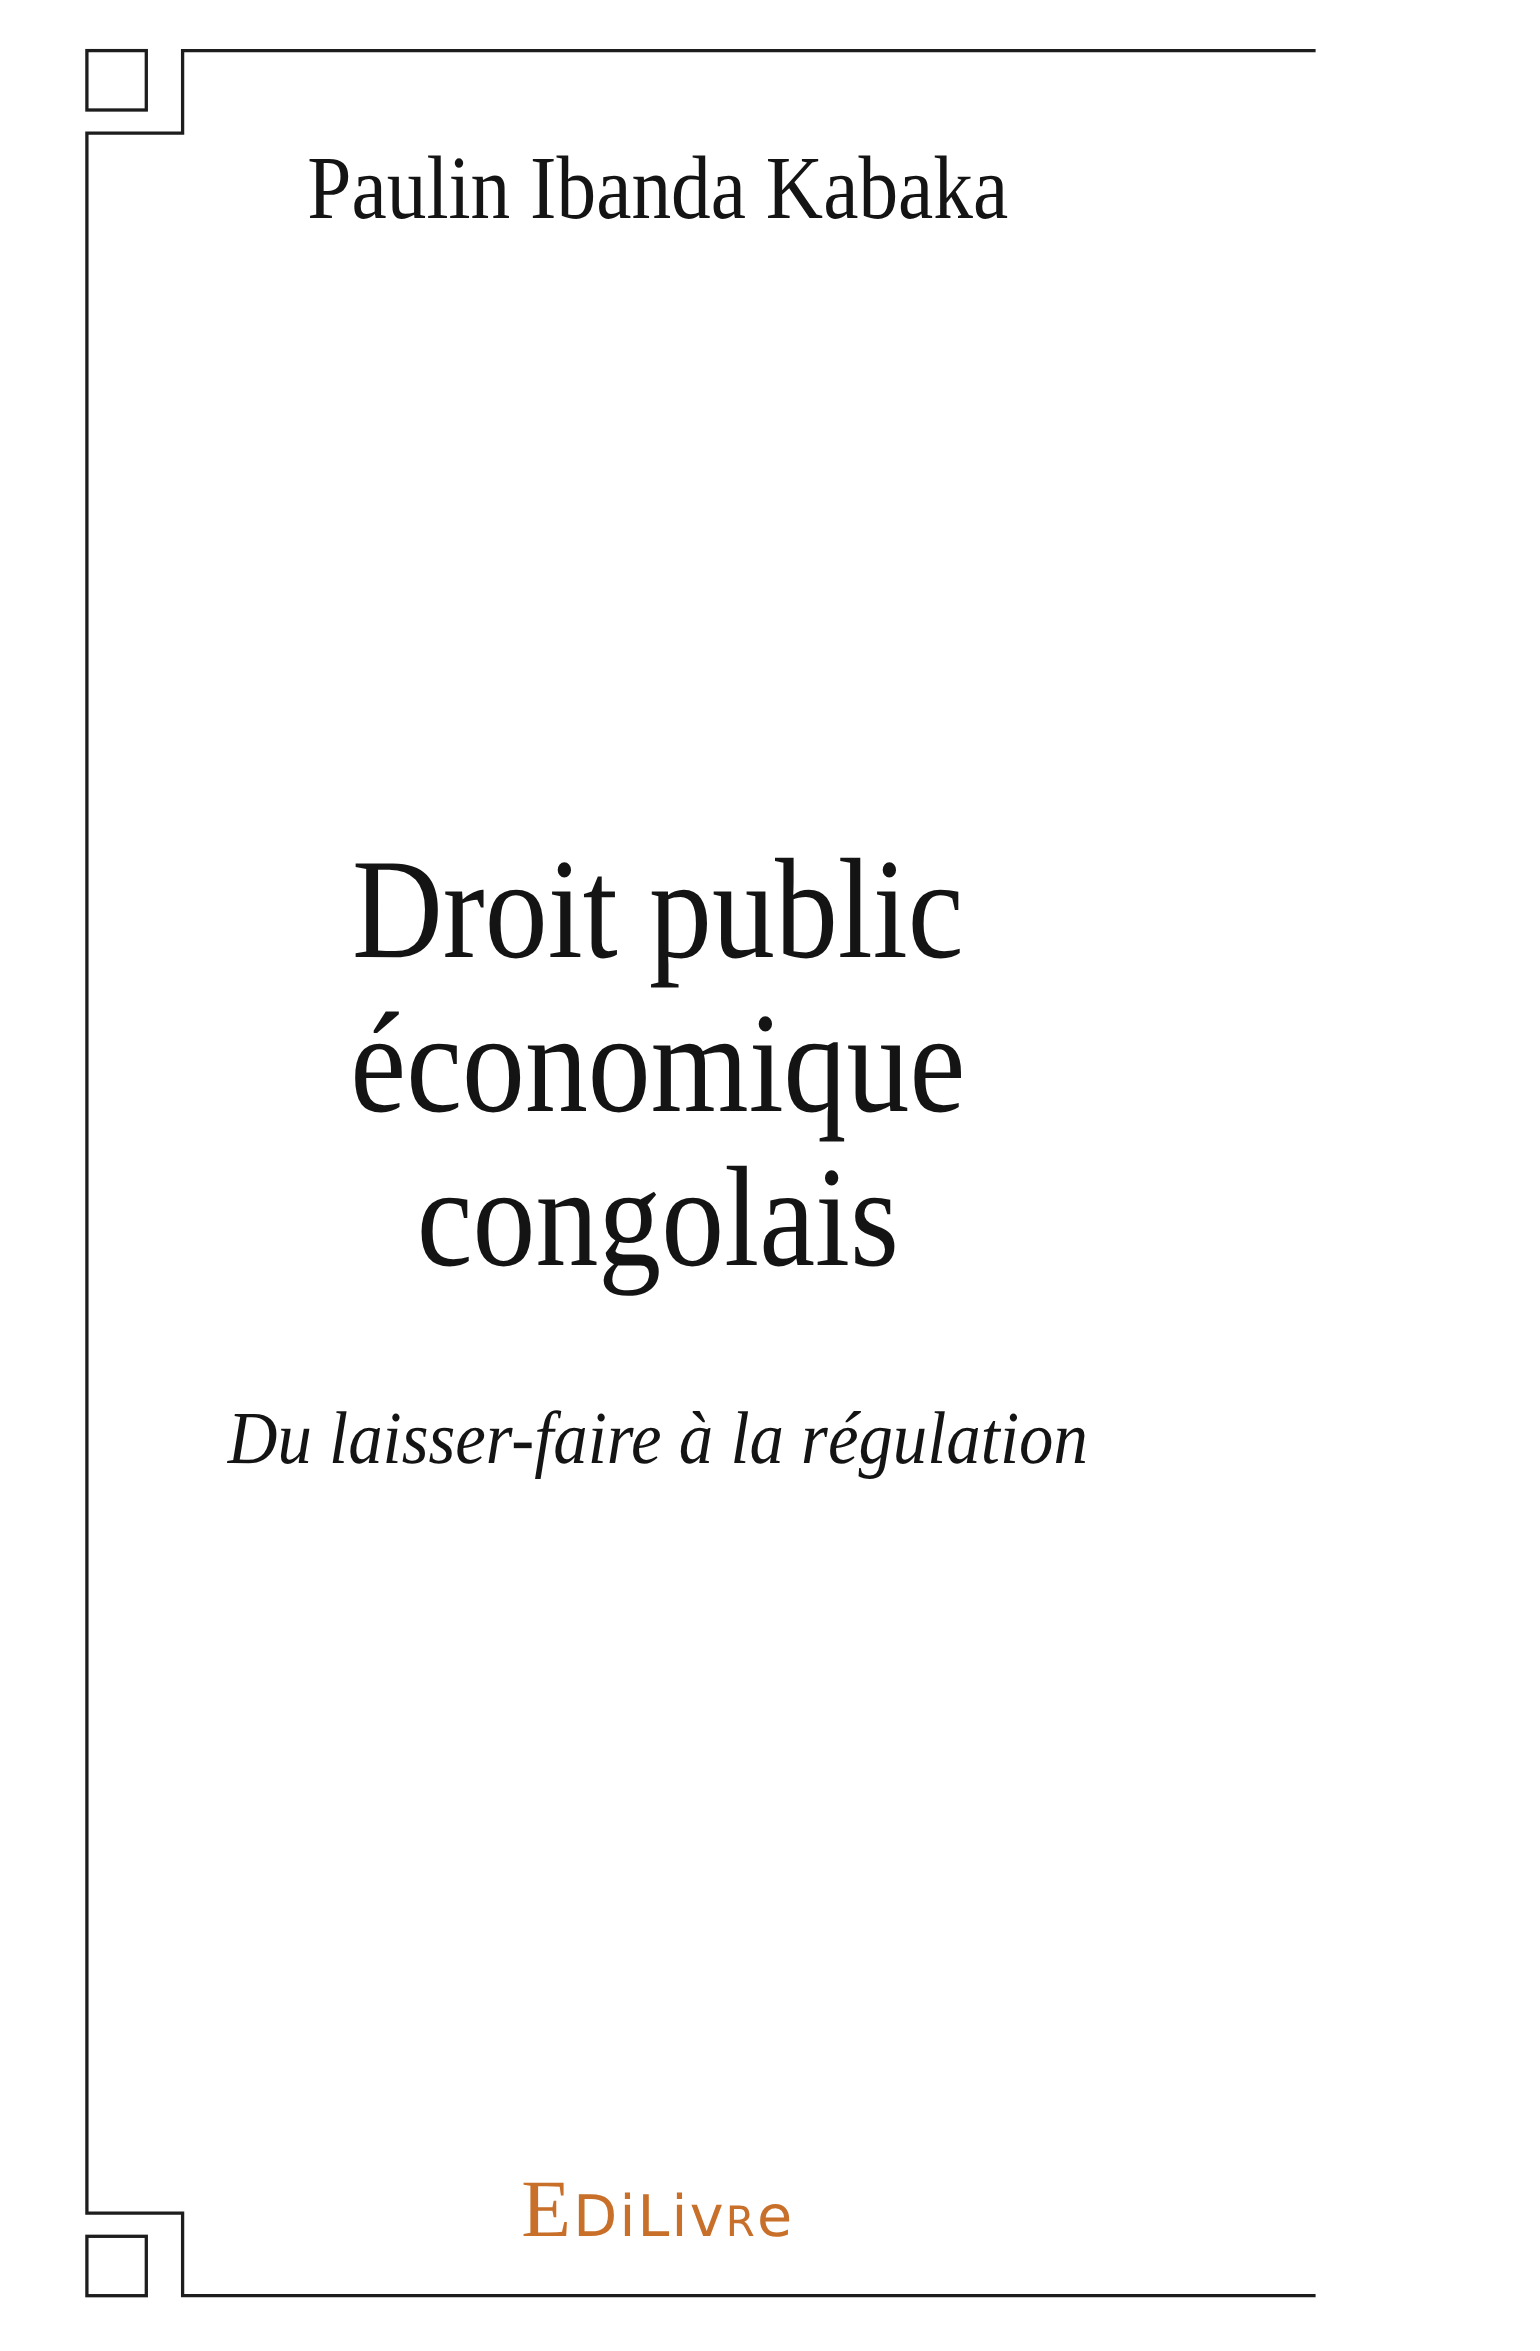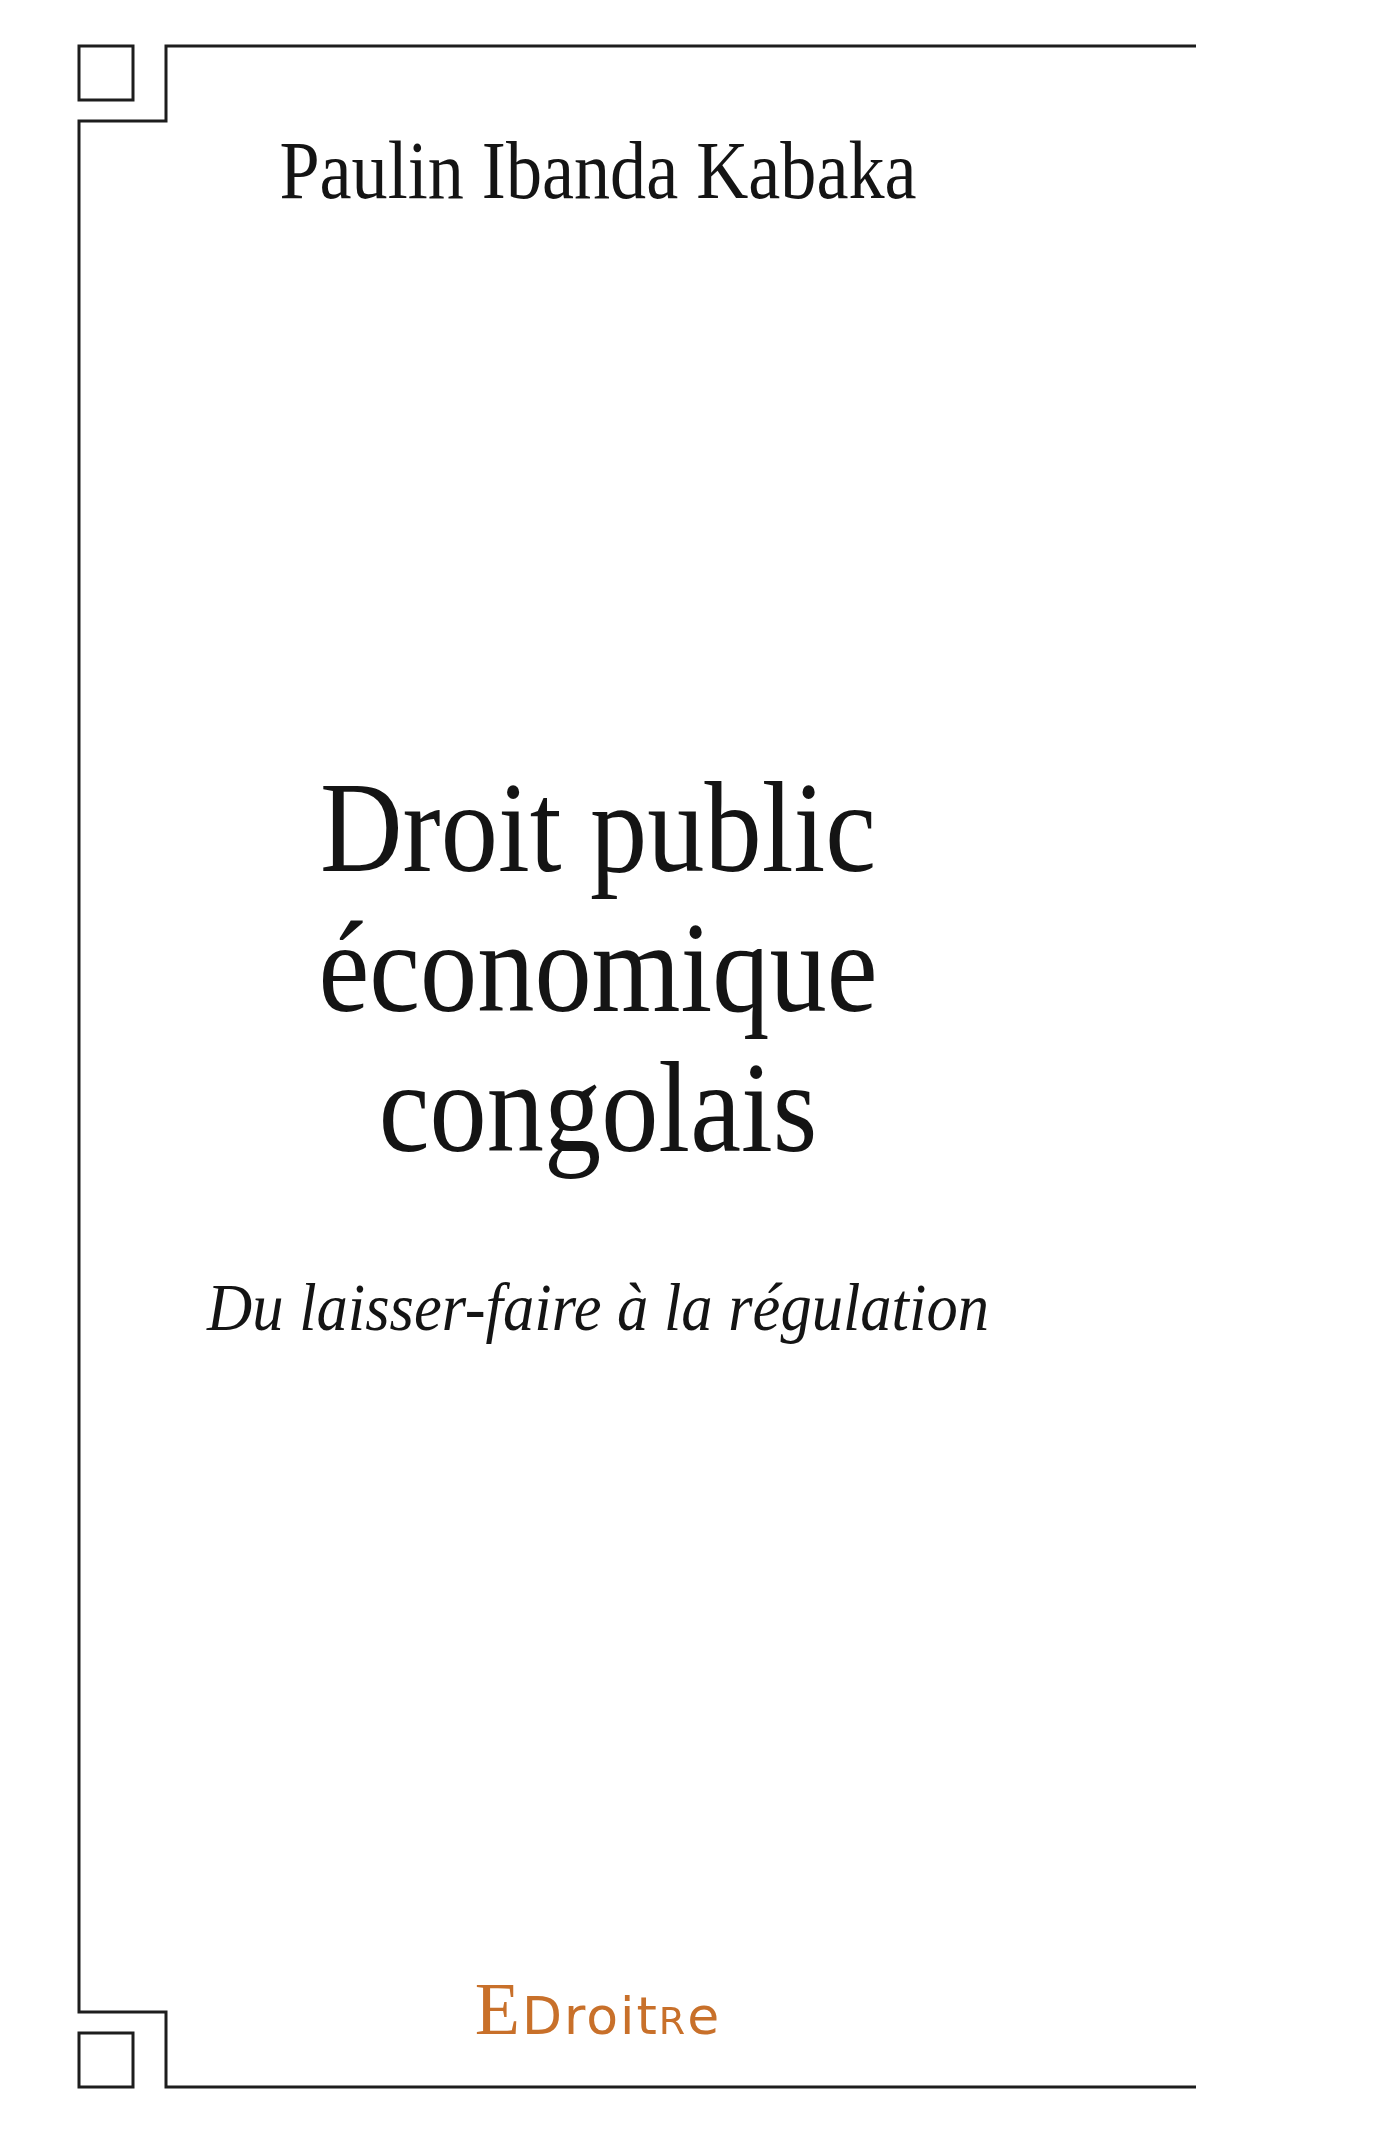--- a/index.html
+++ b/index.html
@@ -103,16 +103,16 @@
 
   <div class="title">
     <div>Droit public</div>
     <div>économique</div>
     <div>congolais</div>
   </div>
 
   <div class="subtitle">Du laisser-faire à la régulation</div>
 
   <div class="publisher">
-    <span class="lg-cap">E</span><span class="lg-mid">Droit</span><span class="lg-small">R</span><span class="lg-end">e</span>
+    <span class="lg-cap">E</span><span class="lg-mid">DiLiv</span><span class="lg-small">R</span><span class="lg-end">e</span>
   </div>
 
 </div>
 
 </body></html>

